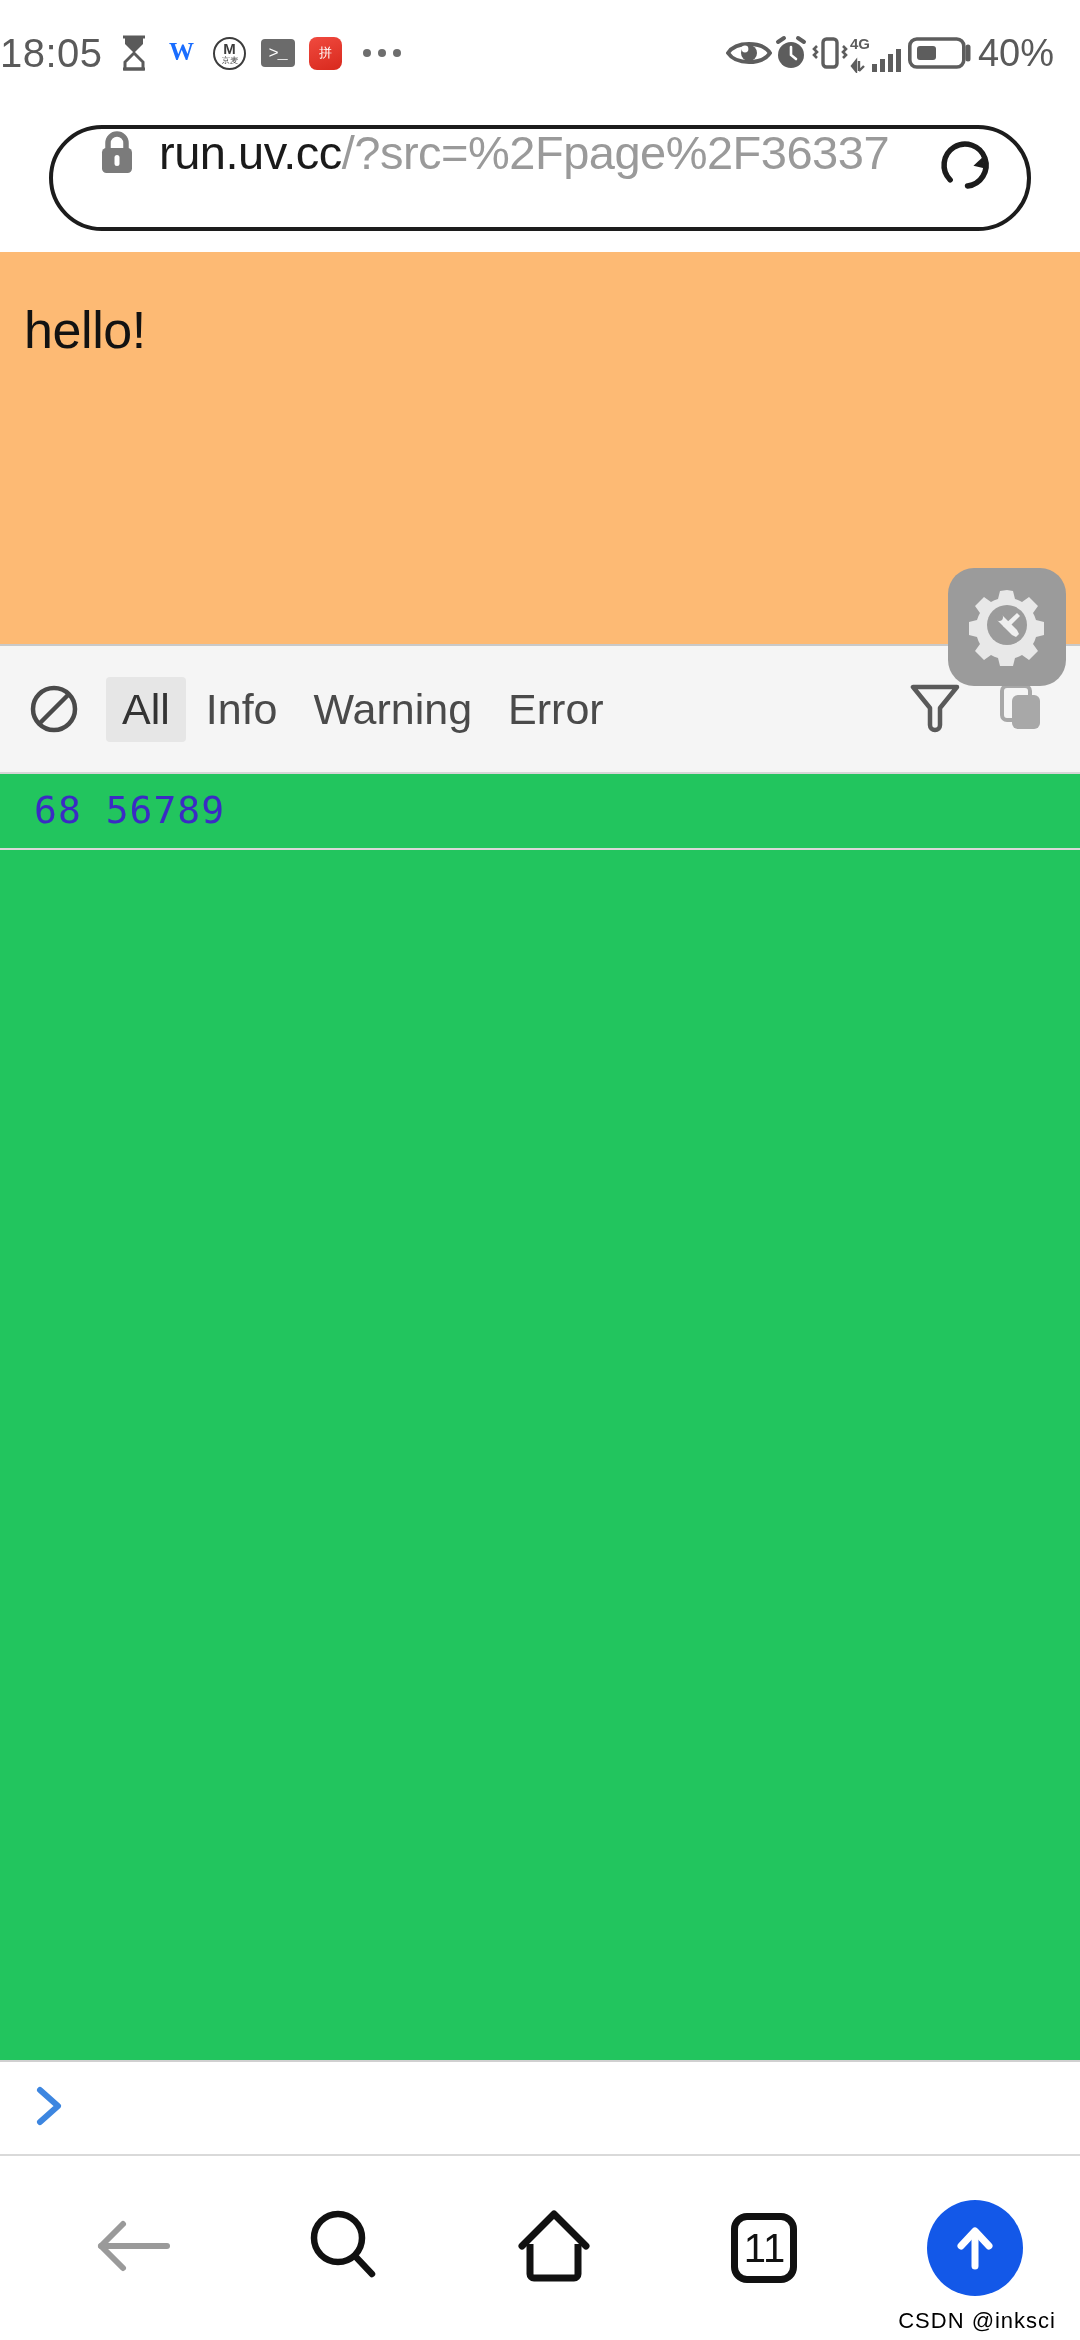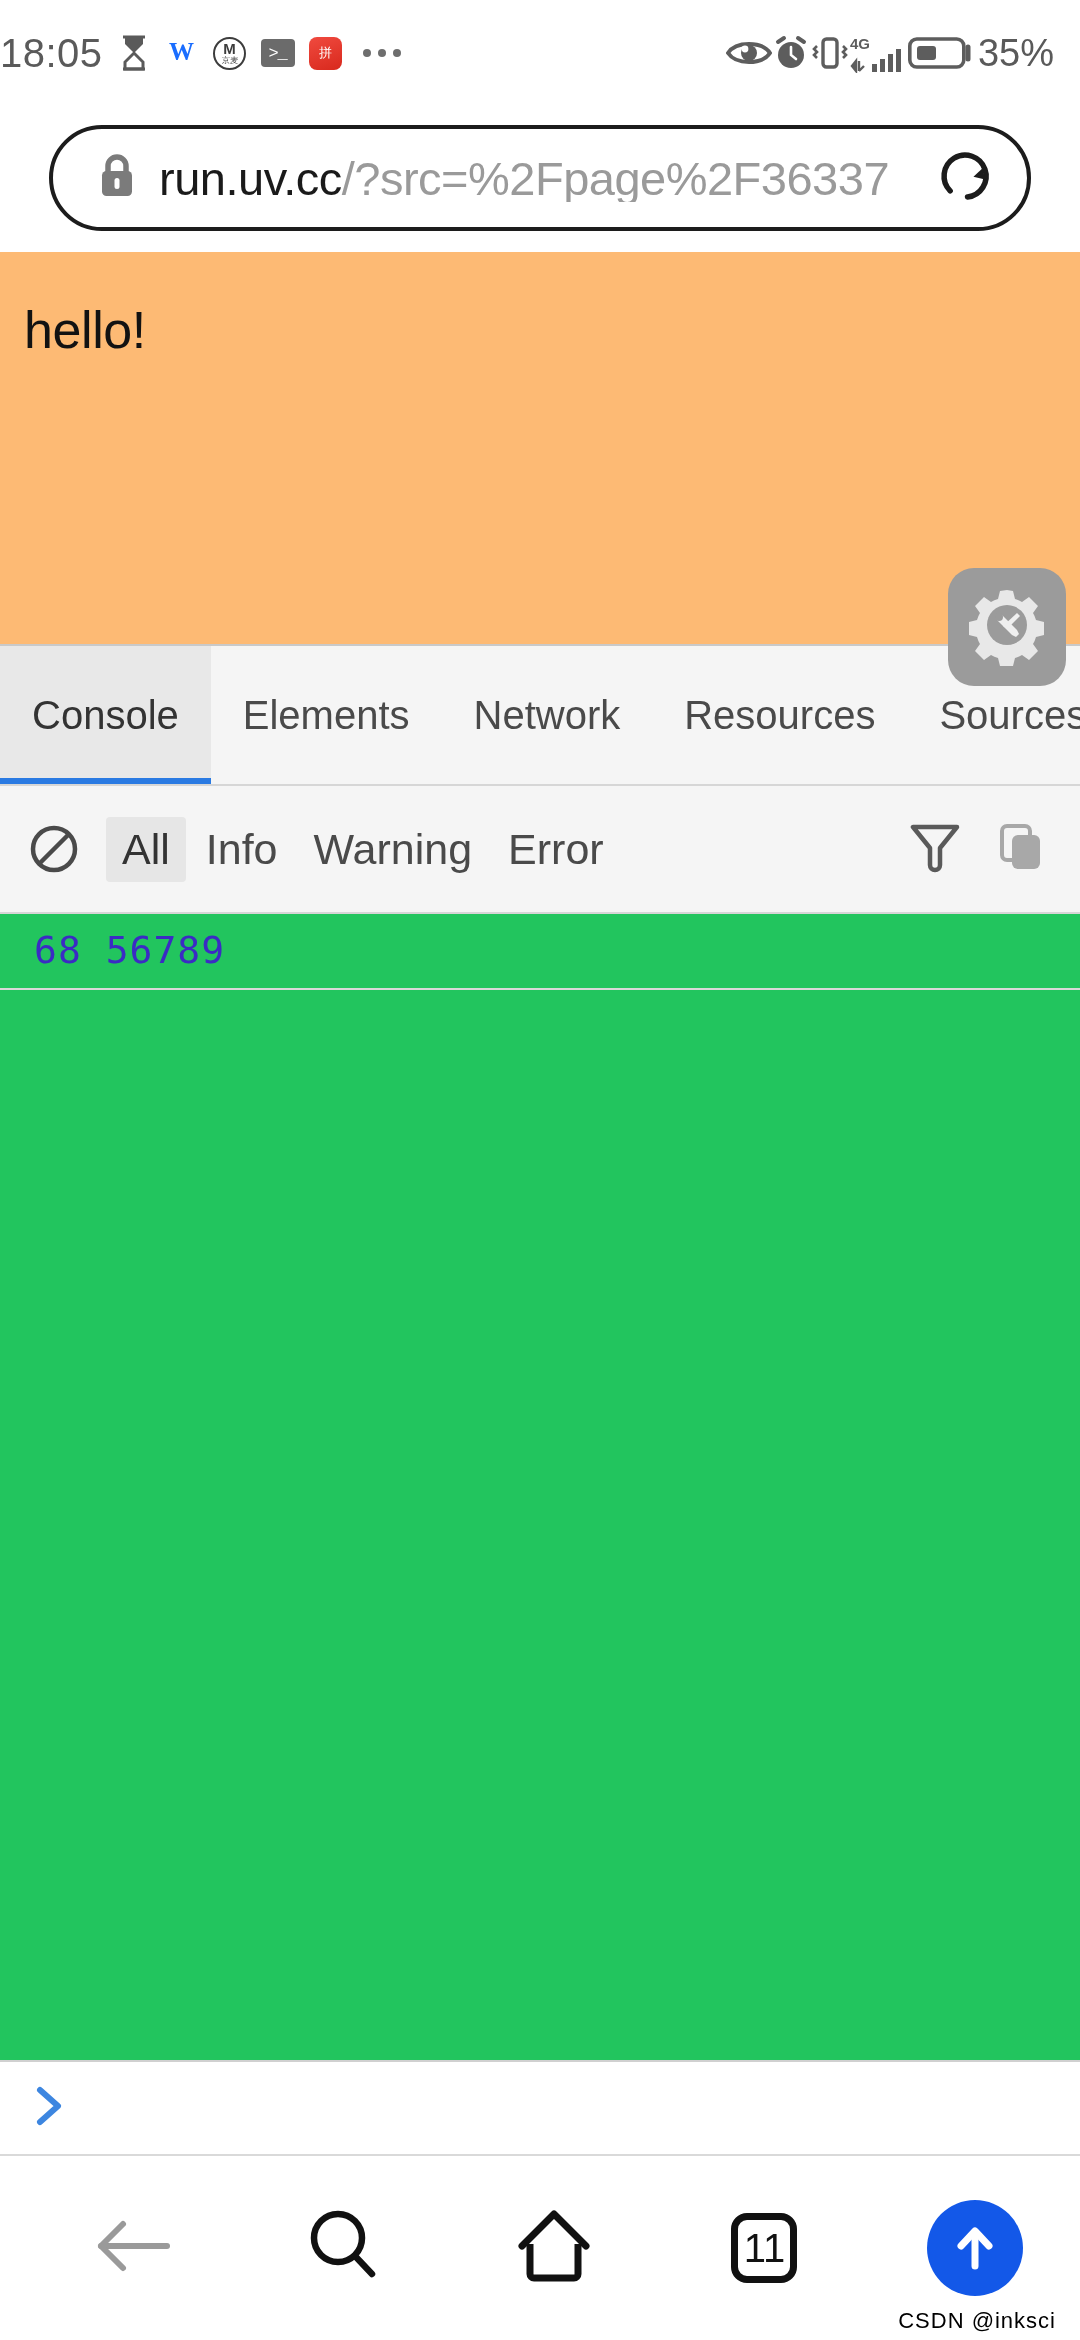--- a/index.html
+++ b/index.html
@@ -58,21 +58,21 @@
   .sb-dots { display:flex; gap:7px; align-items:center; margin-left:6px; }
   .sb-dots i { width:8px;height:8px;border-radius:50%;background:#6e6e6e;display:block; }
 
   
   .urlbar-wrap {
     position:absolute; top:122px; left:0; width:1080px; height:112px;
     display:flex; align-items:center; justify-content:center;
   }
   .urlbar {
     width: 982px; height: 106px; border:4px solid #1c1c1c; border-radius:53px;
-    display:flex; align-items:center; padding: 0 26px 0 44px;
+    display:flex; padding: 0 26px 0 44px;
     background:#fff; overflow:hidden;
   }
   .lock-icon { flex:0 0 auto; margin-right: 22px; }
   .url-text {
     flex:1 1 auto; white-space:nowrap; overflow:hidden;
     font-size: 47px; line-height:1; letter-spacing:-0.5px;
   }
   .url-host { color:#1a1a1a; }
   .url-path { color:#9a9a9a; }
   .reload-btn { flex:0 0 auto; margin-left: 10px; }
@@ -248,21 +248,21 @@
       </span>
 
       <span class="icon-sq">
         <svg width="66" height="36" viewBox="0 0 66 36">
           <rect x="1.8" y="4" width="54" height="28" rx="7" fill="none" stroke="#5d5d5d" stroke-width="3.6"></rect>
           <rect x="9" y="11" width="19" height="14" rx="3" fill="#5d5d5d"></rect>
           <path d="M60 12 L60 24" stroke="#5d5d5d" stroke-width="5" stroke-linecap="round"></path>
         </svg>
       </span>
 
-      <span class="sb-batt-text">35%</span>
+      <span class="sb-batt-text">40%</span>
     </div>
   </div>
 
   <div class="urlbar-wrap">
     <div class="urlbar">
       <span class="lock-icon">
         <svg width="40" height="48" viewBox="0 0 40 48">
           <path d="M11 20 L11 14 a9 9 0 0 1 18 0 L29 20" fill="none" stroke="#7b7b7b" stroke-width="5.5"></path>
           <rect x="5" y="19" width="30" height="25" rx="4.5" fill="#7b7b7b"></rect>
           <rect x="17.5" y="26" width="5" height="11" rx="2.5" fill="#ffffff"></rect>
@@ -289,38 +289,20 @@
         <circle cx="43" cy="43" r="20" fill="#9b9b9b"></circle>
         <path d="M33 33 l4-1 16 16 2 4 -3 3 -4-2 -16-16 z" fill="#efefef"></path>
         <path d="M53 31 l3 3 -13 13 -4 -3 z" fill="#efefef"></path>
         <circle cx="35" cy="35" r="4" fill="#9b9b9b"></circle>
       </svg>
     </span>
   </div>
 
   <div class="devtools">
 
-    <div class="dt-tabs">
-      <div class="dt-tab active">
-          <span>Console</span>
-        </div>
-      <div class="dt-tab">
-          <span>Elements</span>
-        </div>
-      <div class="dt-tab">
-          <span>Network</span>
-        </div>
-      <div class="dt-tab">
-          <span>Resources</span>
-        </div>
-      <div class="dt-tab">
-          <span>Sources</span>
-        </div>
-
-    </div>
 
     <div class="dt-filterbar">
       <span class="fb-clear">
         <svg width="52" height="52" viewBox="0 0 52 52">
           <circle cx="26" cy="26" r="21" fill="none" stroke="#4a4a4a" stroke-width="4.5"></circle>
           <path d="M12 40 L40 12" stroke="#4a4a4a" stroke-width="4.5" stroke-linecap="round"></path>
         </svg>
       </span>
 
       <span class="fb-levels">

